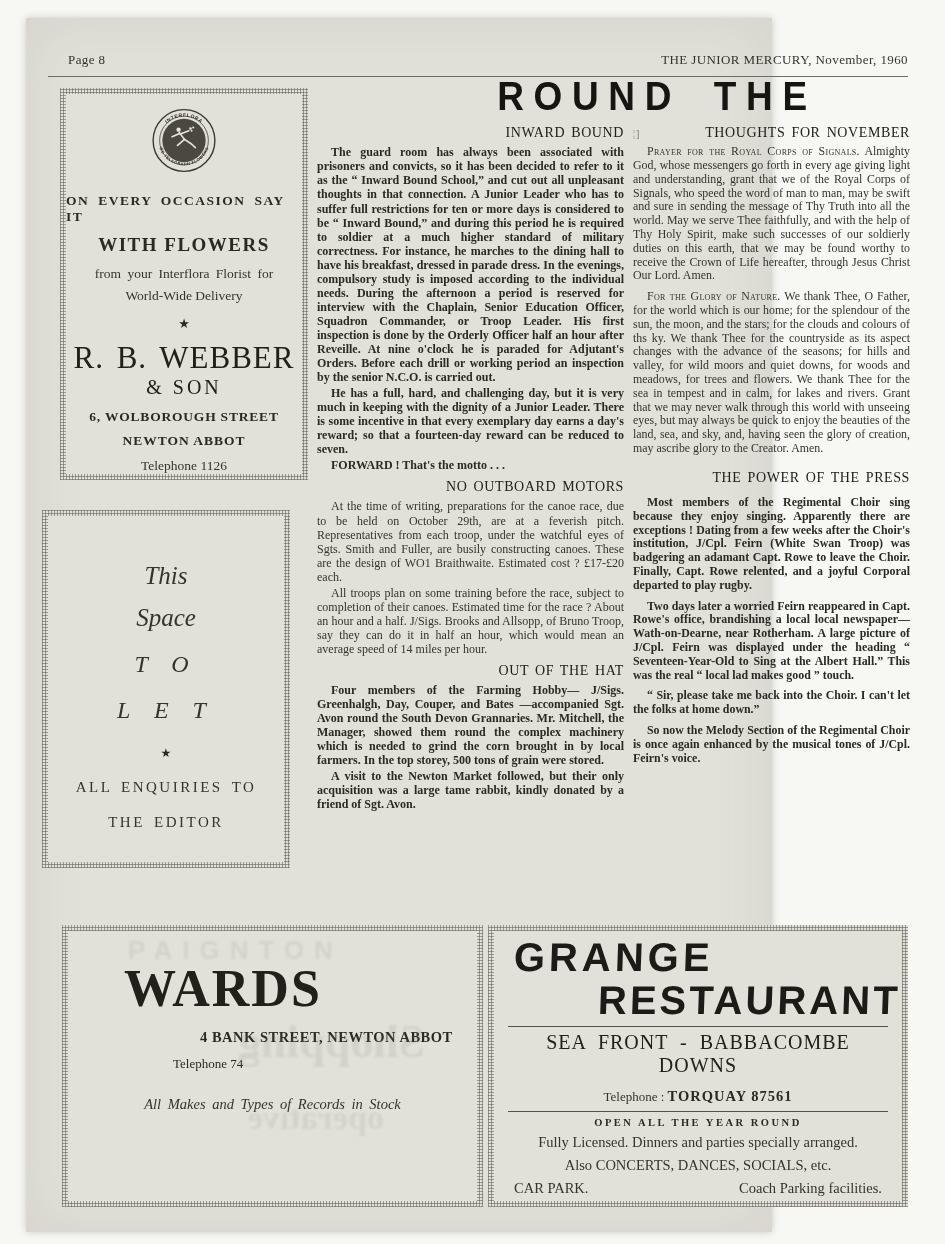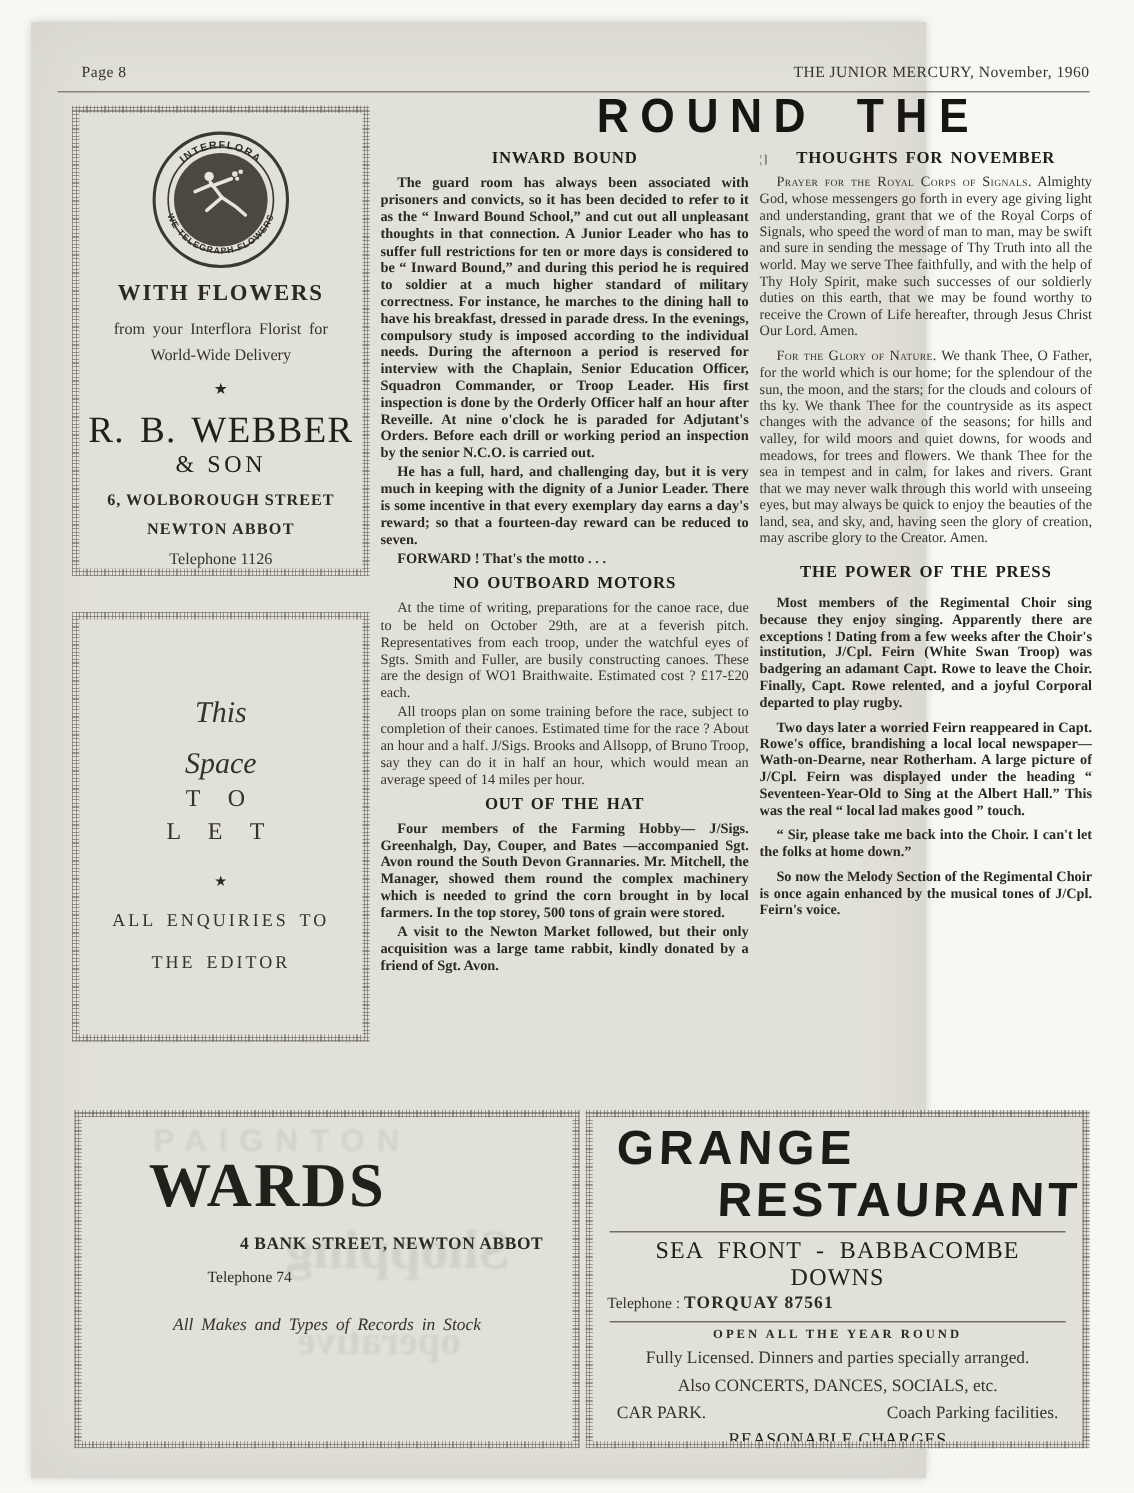--- a/index.html
+++ b/index.html
@@ -24,43 +24,43 @@
             font-family:"Liberation Sans","DejaVu Sans",sans-serif;font-weight:900;font-size:37px;
             letter-spacing:.26em;word-spacing:.35em;color:#161512;transform:scaleY(1.08);}
   
   .adbox{position:absolute;background-color:var(--paper);
      background-image:
        repeating-linear-gradient(0deg,var(--hatch) 0 1px,transparent 1px 3px),
        repeating-linear-gradient(90deg,var(--hatch) 0 1px,transparent 1px 3px);
      padding:6px;box-sizing:border-box;}
   .ad-inner{position:relative;background:var(--paper);width:100%;height:100%;box-sizing:border-box;overflow:hidden;}
   .ad1{left:34px;top:70px;width:248px;height:392px;}
-  .ad2{left:34px;top:492px;width:248px;height:358px;}
+  .ad2{left:16px;top:492px;width:248px;height:358px;}
   .ad1 .ad-inner{display:flex;flex-direction:column;align-items:center;padding-top:14px;}
   .logo{width:118px;height:118px;}
   .ifl-l1{margin-top:20px;font-weight:700;font-size:13.5px;letter-spacing:1.5px;word-spacing:4px;color:var(--ink-bold);}
   .ifl-l2{margin-top:9px;font-weight:700;font-size:19px;letter-spacing:1.5px;color:var(--ink-bold);}
   .ifl-l3{margin-top:10px;font-size:13.5px;word-spacing:3px;color:var(--ink);}
   .ifl-l4{margin-top:6px;font-size:13.5px;color:var(--ink);}
   .star{margin-top:12px;font-size:13px;color:var(--ink-bold);}
   .ifl-name{margin-top:8px;font-size:31px;letter-spacing:1px;word-spacing:4px;color:var(--ink-head);}
   .ifl-name2{margin-top:0px;font-size:20px;letter-spacing:3px;color:var(--ink-head);text-align:center;}
   .ifl-ad1{margin-top:10px;font-weight:700;font-size:13.5px;letter-spacing:.8px;color:var(--ink-bold);}
   .ifl-ad2{margin-top:8px;font-weight:700;font-size:13.5px;letter-spacing:1px;color:var(--ink-bold);}
   .ifl-ph{margin-top:9px;font-size:13.5px;color:var(--ink);}
   .ad2 .ad-inner{display:flex;flex-direction:column;align-items:center;justify-content:center;gap:0;}
   .tolet-it{font-style:italic;font-size:25px;color:var(--ink);margin-top:14px;}
-  .tolet-sp{font-size:20px;letter-spacing:9px;color:var(--ink);margin-top:4px;}
+  .tolet-sp{font-style:italic;font-size:24px;letter-spacing:9px;color:var(--ink);margin-top:19px;}
   .tolet-star{margin-top:22px;font-size:12px;color:var(--ink-bold);}
   .tolet-enq{margin-top:18px;font-size:15px;letter-spacing:2.5px;word-spacing:3px;color:var(--ink);}
   
   .col{position:absolute;top:100px;color:var(--ink);overflow:hidden;}
   .col-mid{left:291px;width:307px;height:800px;font-size:12px;line-height:1.17;}
   .col-right{left:607px;width:277px;height:800px;font-size:11.9px;line-height:1.16;}
-  .article-head{font-size:14px;font-weight:700;text-align:center;letter-spacing:.6px;word-spacing:2px;
+  .article-head{font-size:14px;font-weight:400;text-align:right;letter-spacing:.6px;word-spacing:2px;
                 color:var(--ink-head);margin:7px 0 4px;position:relative;}
   .col p{margin:0 0 2px;text-indent:14px;text-align:justify;}
   .col-right p{margin:0 0 7px;}
   .bold-text p{font-weight:700;color:var(--ink-bold);}
   .lead{font-variant:small-caps;letter-spacing:.3px;}
   .artifact{position:absolute;left:0;top:3px;font-size:10px;color:#5d5b53;opacity:.8;letter-spacing:1px;}
   .motto{font-weight:700;}
   
   .ad-wards{left:36px;top:907px;width:421px;height:282px;}
   .ad-grange{left:462px;top:907px;width:420px;height:282px;}
@@ -74,21 +74,21 @@
   .ghost-1{top:4px;left:60px;font-size:26px;letter-spacing:10px;opacity:.13;font-family:"Liberation Sans",sans-serif;}
   .ghost-2{top:84px;left:170px;font-size:46px;opacity:.14;transform:scaleX(-1);}
   .ghost-3{top:168px;left:180px;font-size:34px;opacity:.13;transform:scaleX(-1);}
   .ad-grange .ad-inner{padding:6px 12px;}
   .grange-name1{font-family:"Liberation Sans","DejaVu Sans",sans-serif;font-weight:900;font-size:40px;line-height:1;
                 letter-spacing:4px;margin-left:8px;color:#1c1b18;transform:skewX(-2deg);}
   .grange-name2{font-family:"Liberation Sans","DejaVu Sans",sans-serif;font-weight:900;font-size:40px;line-height:1;
                 letter-spacing:3px;margin-left:92px;margin-top:3px;color:#1c1b18;transform:skewX(-2deg);}
   .grange-rule{height:1px;background:#55534b;margin:6px 2px 0;}
   .grange-loc{margin-top:4px;text-align:center;font-size:20px;letter-spacing:1px;word-spacing:6px;color:var(--ink-head);}
-  .grange-phline{text-align:left;font-size:13px;margin-top:1px;color:var(--ink);}
+  .grange-phline{text-align:center;font-size:13px;margin-top:11px;color:var(--ink);}
   .grange-phline b{font-size:14.5px;letter-spacing:1px;color:var(--ink-bold);}
   .grange-open{margin-top:5px;text-align:center;font-size:10.5px;font-weight:700;letter-spacing:2.5px;color:var(--ink-bold);}
   .grange-l1{margin-top:6px;text-align:center;font-size:14.5px;color:var(--ink);}
   .grange-l2{margin-top:6px;text-align:center;font-size:14.5px;color:var(--ink);}
   .grange-l3{margin-top:6px;display:flex;justify-content:space-between;padding:0 8px;font-size:14.5px;color:var(--ink);}
   .grange-l4{margin-top:5px;text-align:center;font-size:15px;letter-spacing:.5px;color:var(--ink-head);}
 </style>
 </head>
 <body>
 
@@ -126,20 +126,21 @@
             <path d="M53,48 L69,42"></path>
             <path d="M61,58 L48,69"></path>
             <path d="M61,58 L73,66 L81,73"></path>
           </g>
           <g fill="#e6e4dc">
             <circle cx="72" cy="38" r="2.4"></circle>
             <circle cx="77" cy="36" r="2"></circle>
             <circle cx="74" cy="42" r="1.8"></circle>
           </g>
         </svg>
+        <div class="ifl-l1">ON EVERY OCCASION SAY IT</div>
         <div class="ifl-l2">WITH FLOWERS</div>
         <div class="ifl-l3">from your Interflora Florist for</div>
         <div class="ifl-l4">World-Wide Delivery</div>
         <div class="star">★</div>
         <div class="ifl-name">R. B. WEBBER</div>
         <div class="ifl-name2">&amp; SON</div>
         <div class="ifl-ad1">6, WOLBOROUGH STREET</div>
         <div class="ifl-ad2">NEWTON ABBOT</div>
         <div class="ifl-ph">Telephone 1126</div>
       </div>

